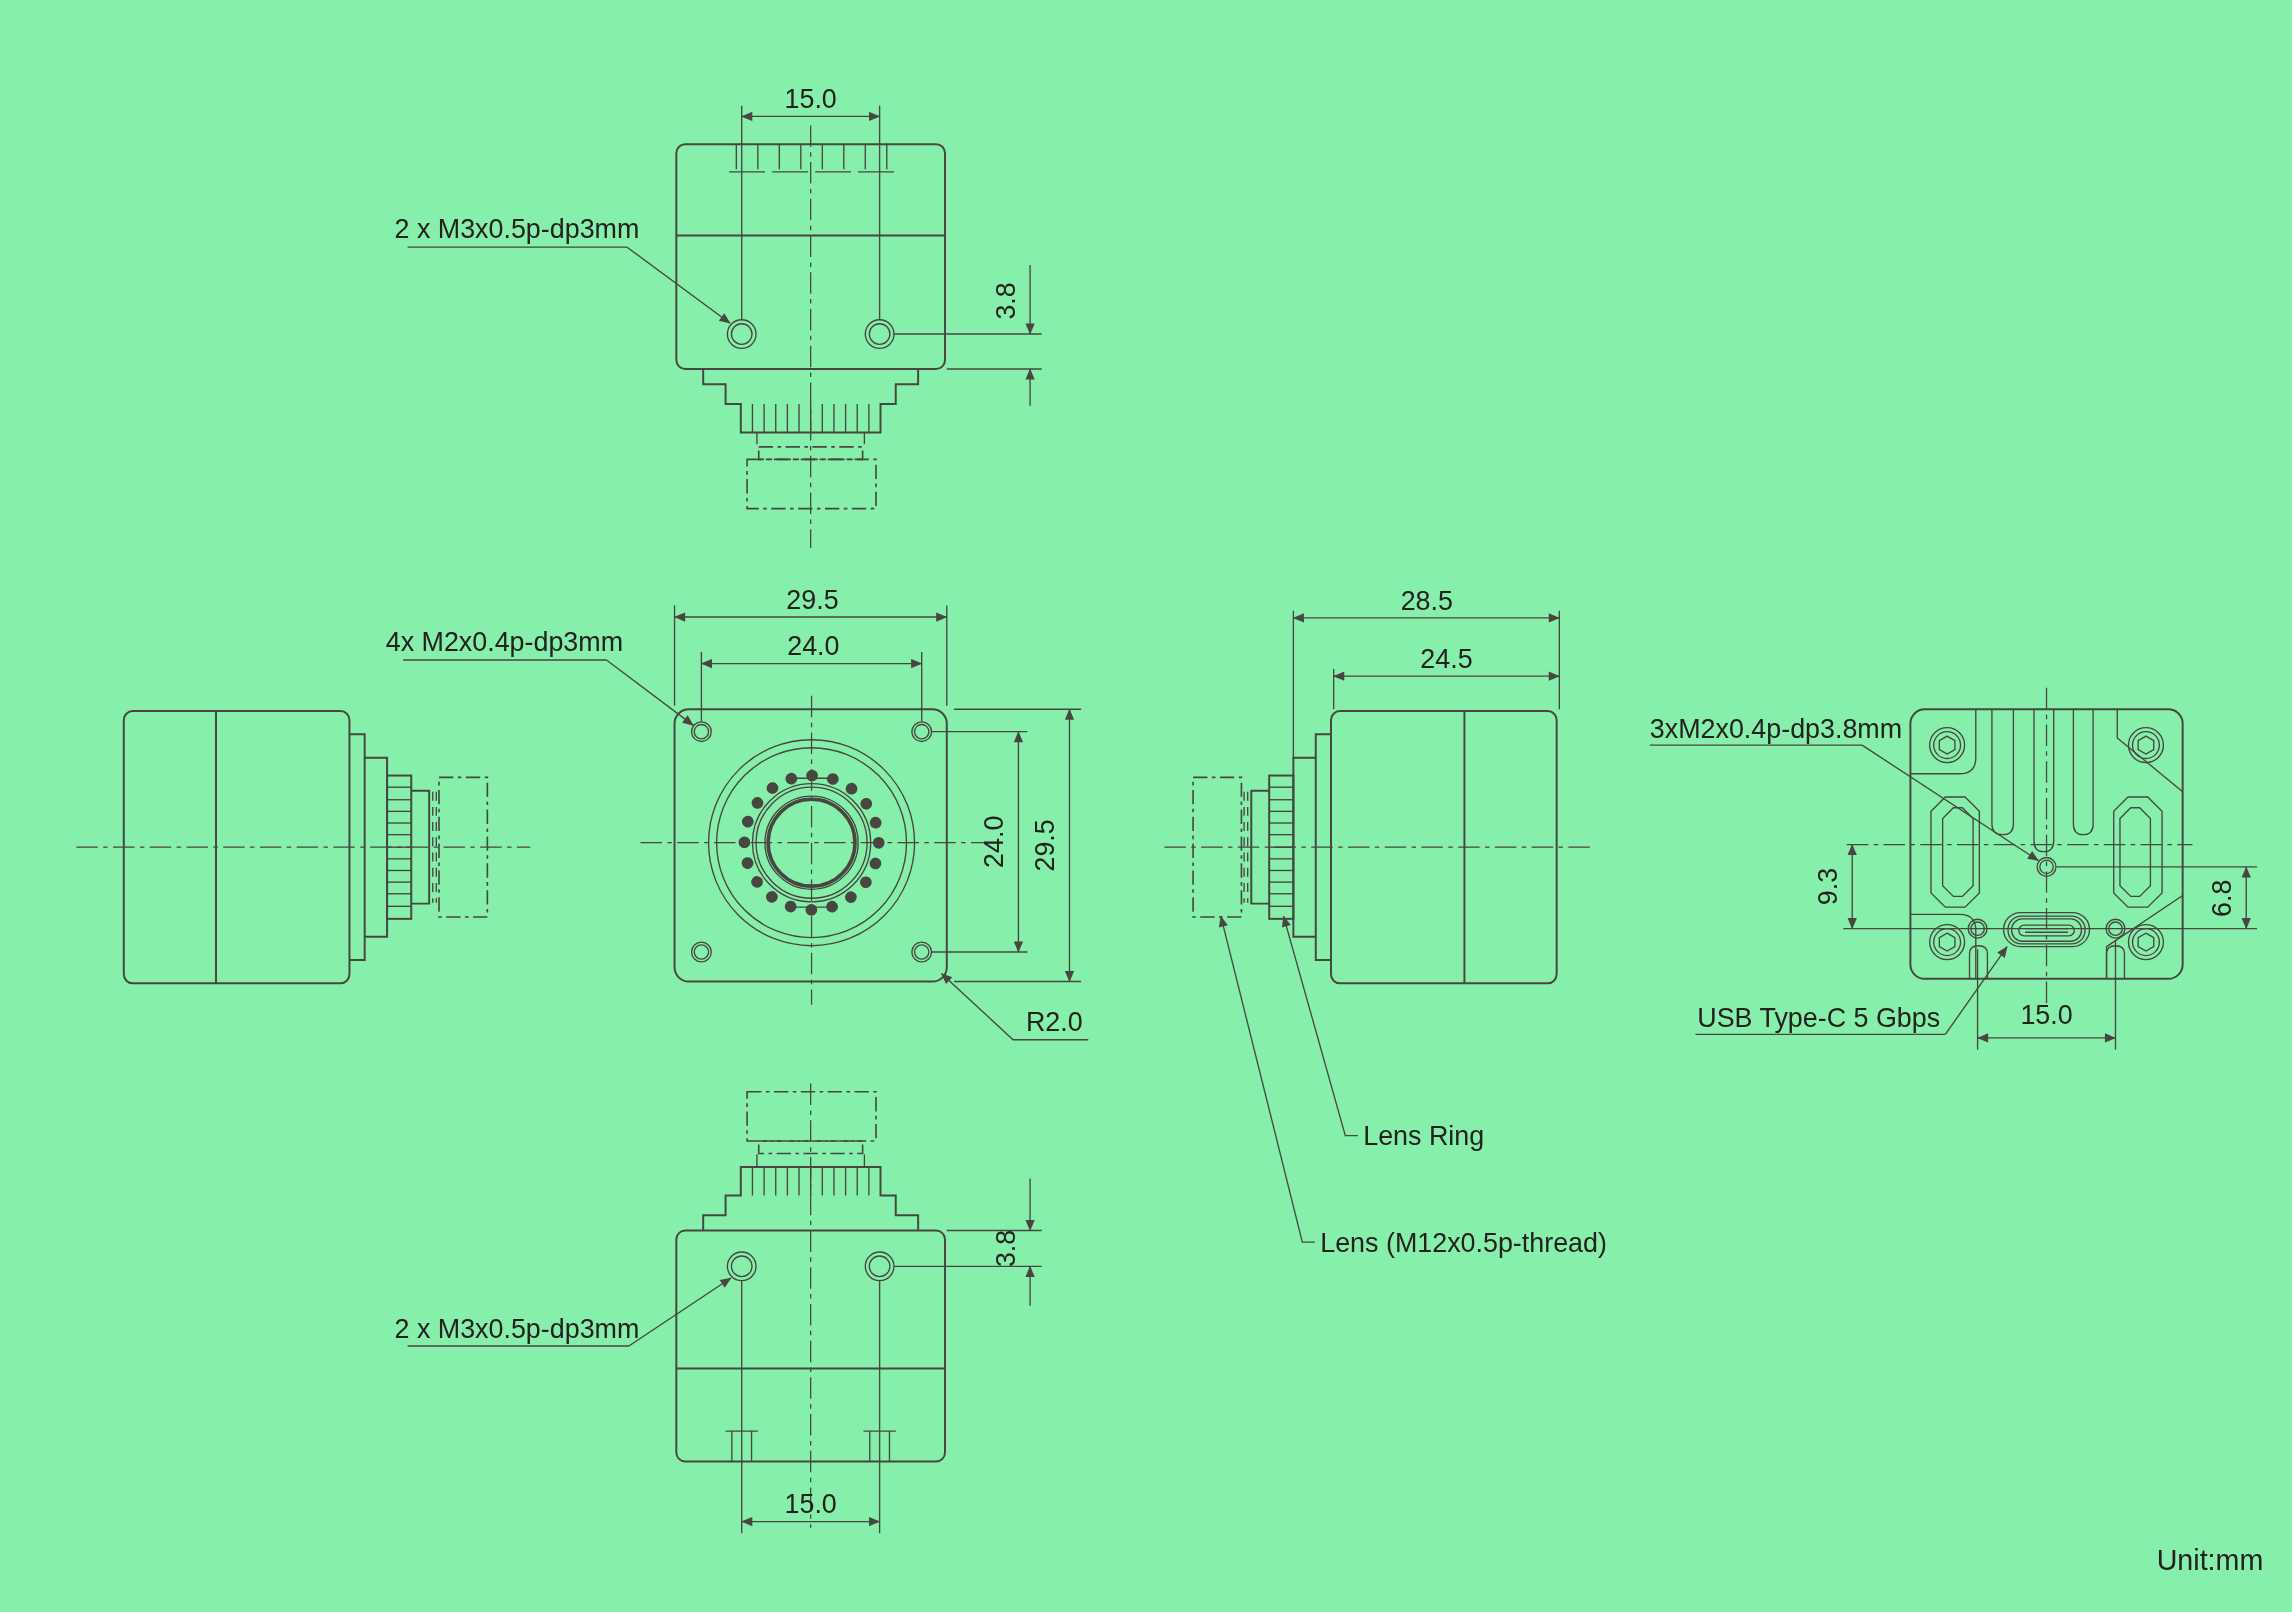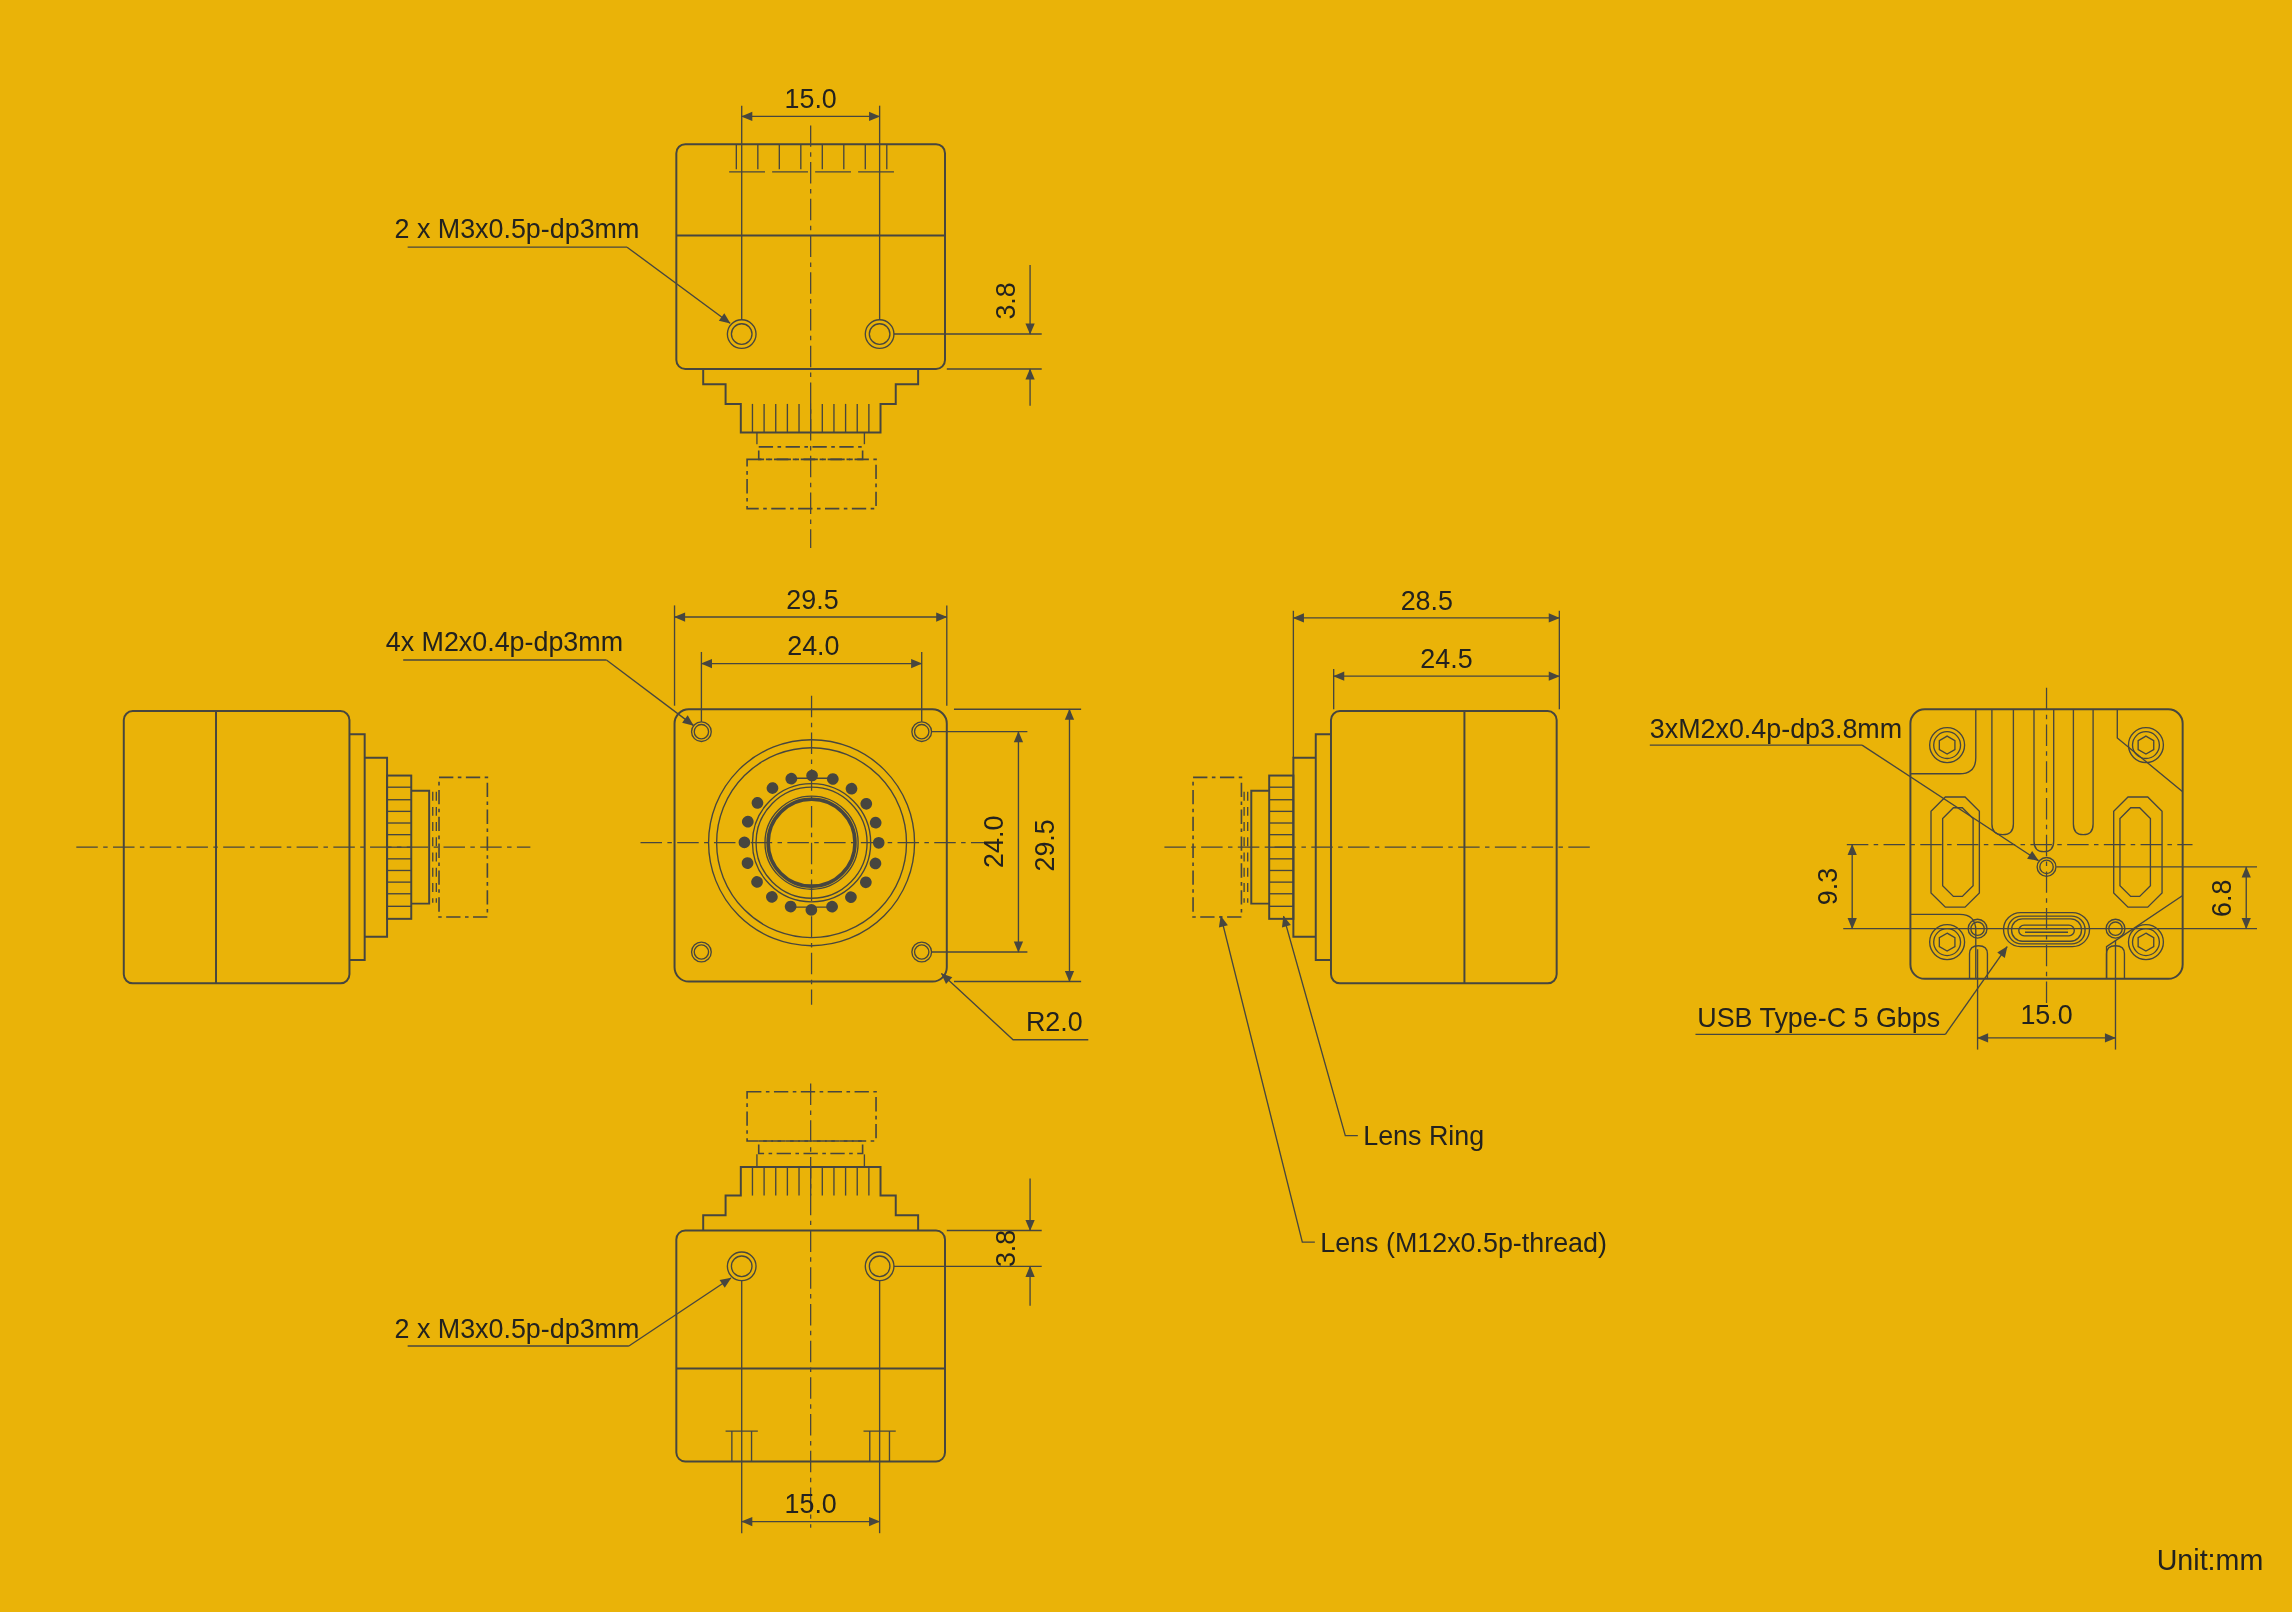--- a/index.html
+++ b/index.html
@@ -1,16 +1,16 @@
 <!DOCTYPE html>
 <html style="font-size:14.3px"><head>
 <meta charset="utf-8">
 <style>
   html,body { margin:0; padding:0; background:#ffffff; width:2293px; height:1612px; overflow:hidden; }
-  .sheet { position:relative; width:2293px; height:1612px; background:#eab308; }
+  .sheet { position:relative; width:2293px; height:1612px; background:#86efac; }
   svg { font-family:"Liberation Sans", sans-serif; display:block; }
   .ln  { stroke:#47463f; fill:none; }
   .s2  { stroke-width:2.2; }
   .st  { stroke-width:1.5; }
   .s4  { stroke-width:4; }
   .cl  { stroke-width:1.4; stroke-dasharray:24 6 5 6; }
   .ph  { stroke-width:1.8; stroke-dasharray:16 5 4 5; }
   .dsh { stroke-width:1.5; stroke-dasharray:10 7; }
   .dots{ stroke-width:13; stroke-dasharray:0.1 23.46; stroke-linecap:round; }
   text { fill:#23221f; font-size:30px; }

